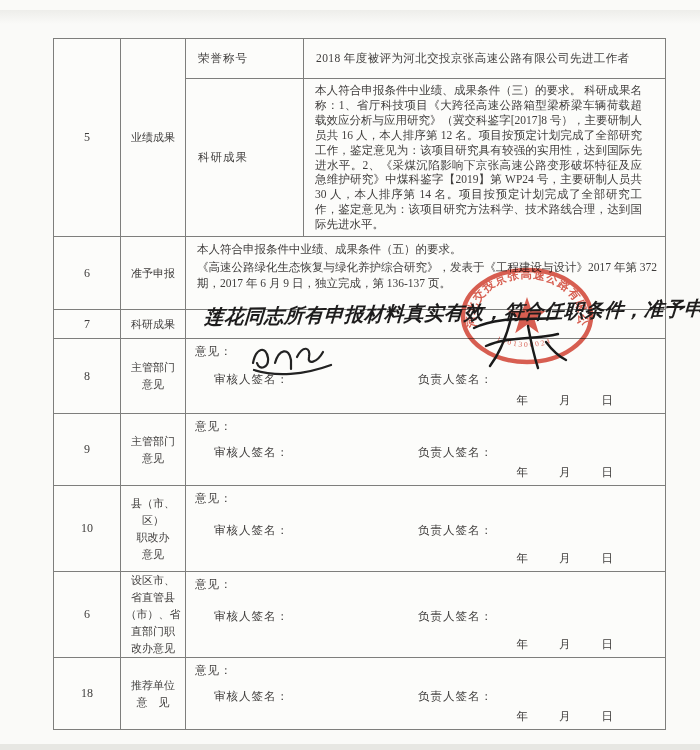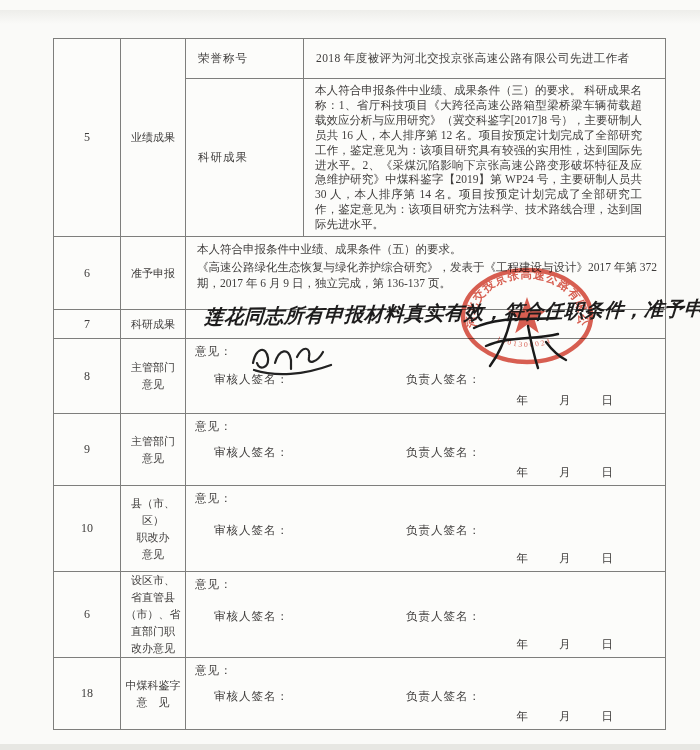--- a/index.html
+++ b/index.html
@@ -39,21 +39,21 @@
   }
   .sublabel { padding-left:12px; font-size:11.5px; letter-spacing:1px; }
   .content { padding:4px 23px 4px 11px; line-height:14.9px; text-align:justify; }
   .honor { padding-left:12px; letter-spacing:0.4px; }
   .paper-line { padding:1px 8px 1px 11px; line-height:16px; }
   .paper-wrap { padding-top:3px; padding-bottom:17px; }
   .opinion-cell { position:relative; padding:0; }
   .yijian { position:absolute; top:5px; left:9px; letter-spacing:1px; }
   .sigline { position:absolute; top:44%; left:0; right:0; height:16px; }
   .sig-reviewer { position:absolute; left:28px; letter-spacing:1px; }
-  .sig-responsible { position:absolute; left:220px; letter-spacing:1px; }
+  .sig-responsible { position:absolute; left:232px; letter-spacing:1px; }
   .daterow { position:absolute; bottom:5px; right:52px; display:flex; gap:31px; }
   
   .handwriting {
     position:absolute; left:204px; top:299px; z-index:5;
     font-size:19.5px; font-weight:700; color:#1d1c1c;
     white-space:nowrap; letter-spacing:0.5px;
     transform:rotate(-1deg) skewX(-4deg);
     font-style:italic;
   }
   .seal-svg { position:absolute; left:453px; top:263px; z-index:4; mix-blend-mode:multiply; opacity:0.88; }
@@ -173,21 +173,21 @@
       <span class="daterow">
         <span>年</span>
         <span>月</span>
         <span>日</span>
       </span>
     </td>
   </tr>
 
   <tr style="height:72px">
     <td class="num">18</td>
-    <td class="cat">中煤科鉴字
+    <td class="cat">推荐单位
 意　见</td>
     <td colspan="2" class="opinion-cell">
       <span class="yijian">意见：</span>
       <span class="sigline">
         <span class="sig-reviewer">审核人签名：</span>
         <span class="sig-responsible">负责人签名：</span>
       </span>
       <span class="daterow">
         <span>年</span>
         <span>月</span>

